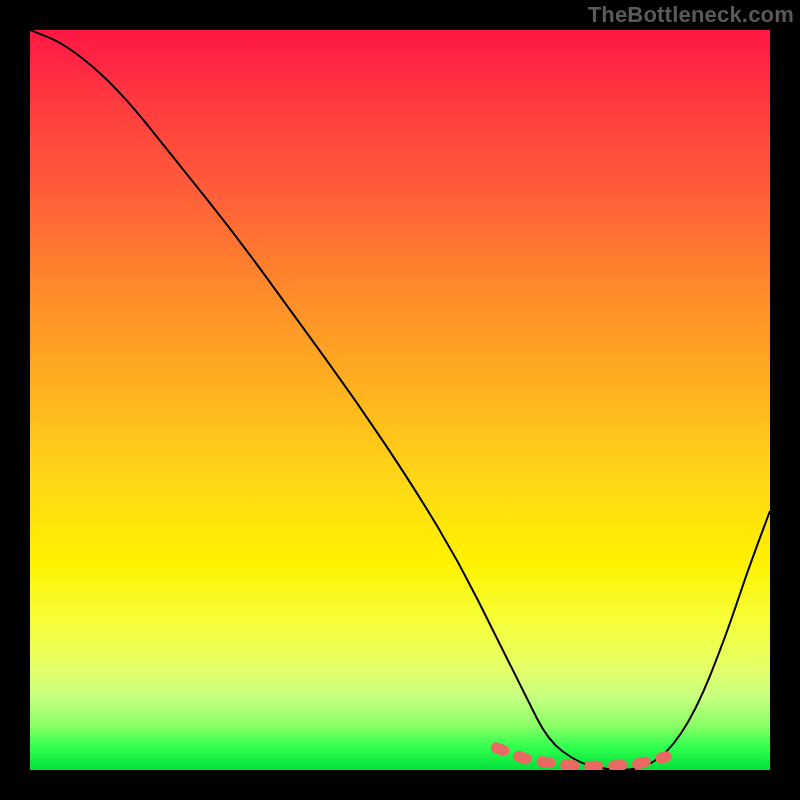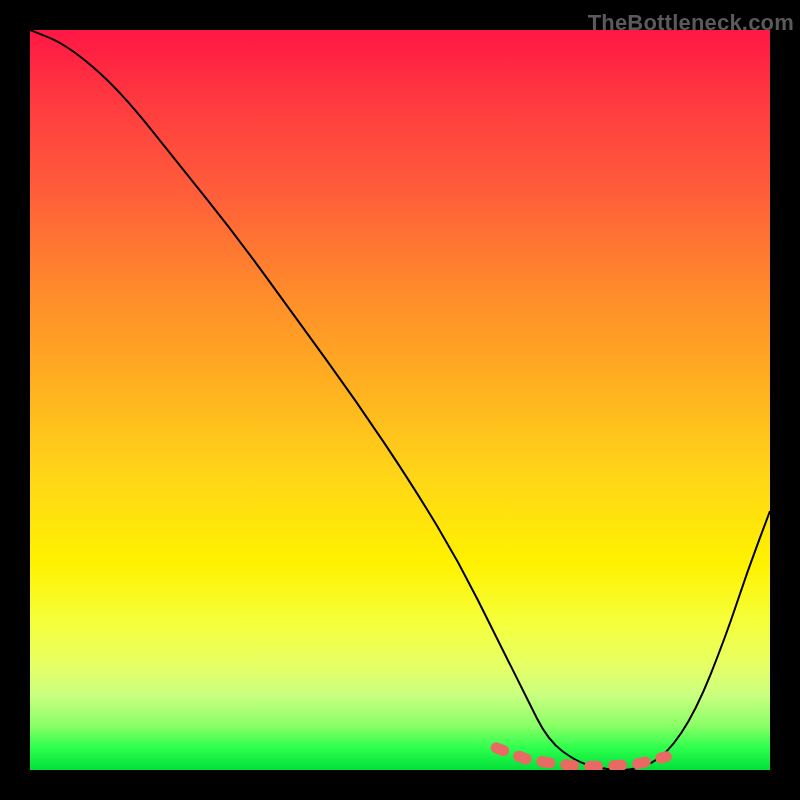--- a/index.html
+++ b/index.html
@@ -12,21 +12,21 @@
     overflow: hidden;
   }
   .frame {
     position: relative;
     width: 800px;
     height: 800px;
     background: #000;
   }
   .watermark {
     position: absolute;
-    top: 10px;
+    top: 2px;
     right: 6px;
     color: #5a5a5a;
     font-weight: bold;
     font-size: 22px;
     letter-spacing: 0.2px;
     user-select: none;
   }
   .plot-area {
     position: absolute;
     left: 30px;

